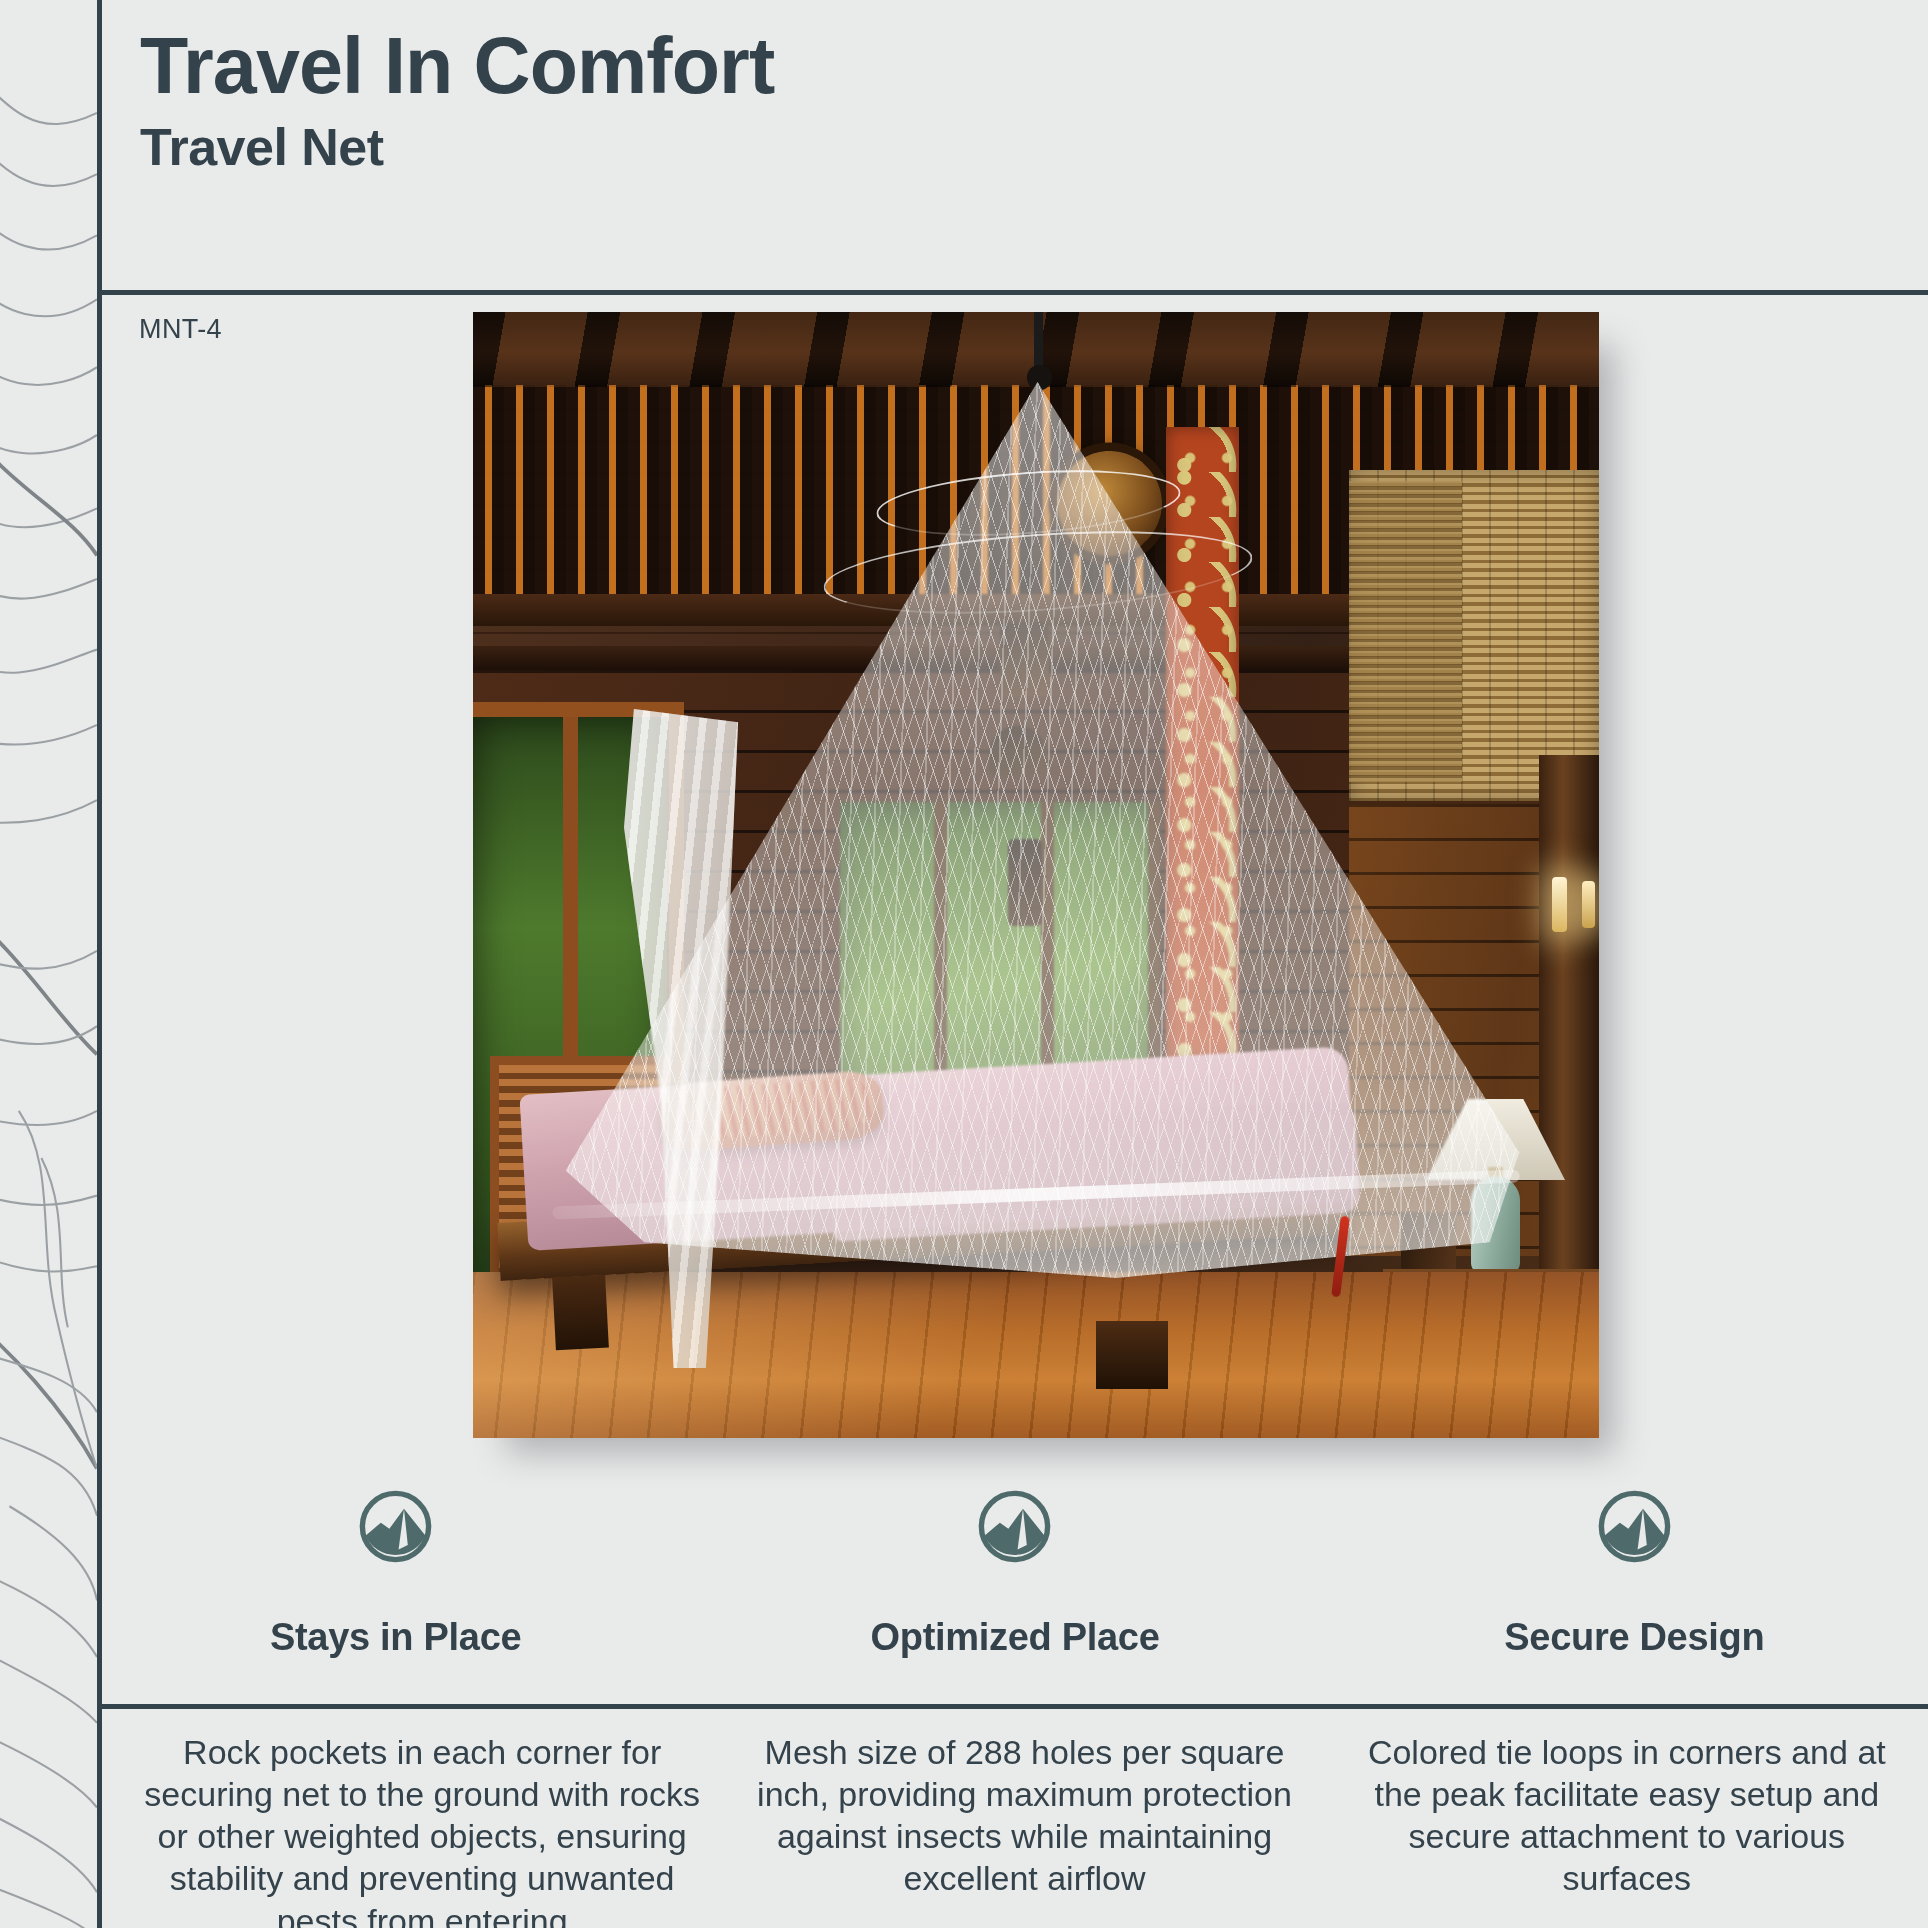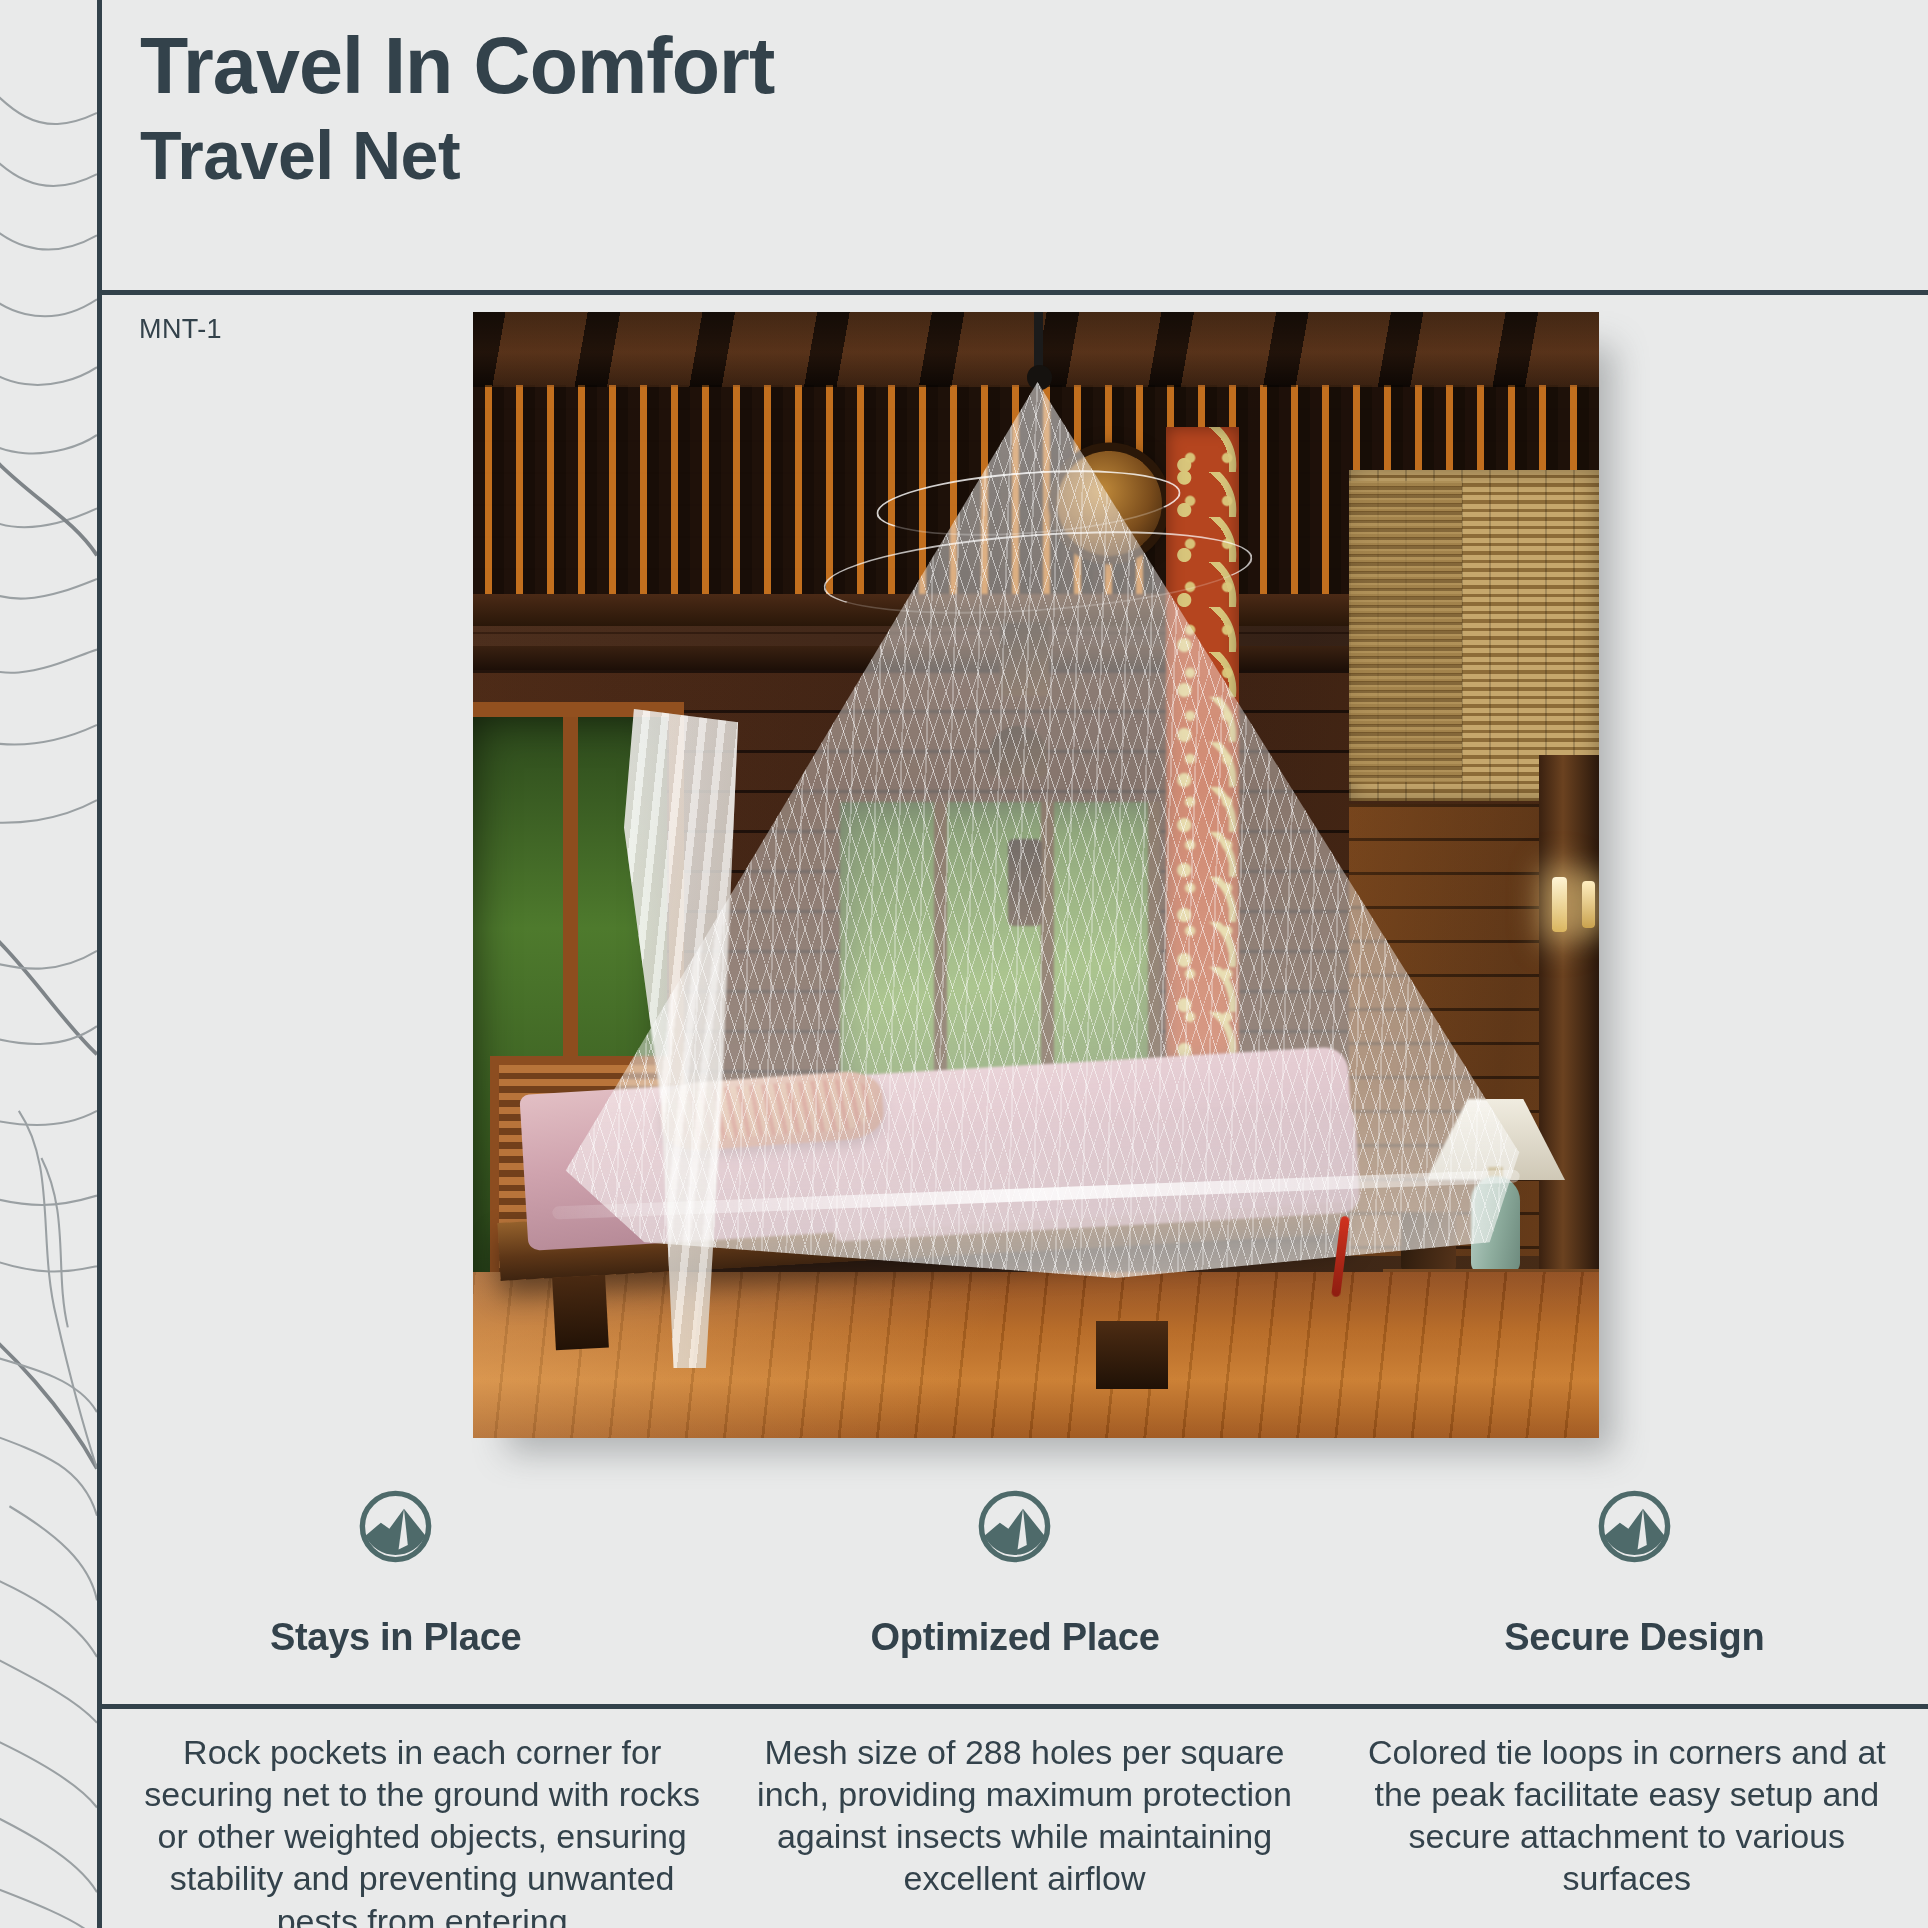--- a/index.html
+++ b/index.html
@@ -30,21 +30,21 @@
     background:#e9eaea;
   }
   .title{
     position:absolute;left:38px;top:26px;
     font-size:79px;font-weight:bold;letter-spacing:-0.9px;
     color:#33424b;line-height:1;
     white-space:nowrap;
   }
   .subtitle{
     position:absolute;left:38px;top:121px;
-    font-size:68px;font-weight:bold;letter-spacing:-0.5px;
+    font-size:52px;font-weight:bold;letter-spacing:-0.5px;
     color:#33424b;line-height:1;
     white-space:nowrap;
   }
   .rule-top{
     position:absolute;left:97px;top:290px;right:0;height:4.7px;
     background:#33424b;
   }
 
   
   .sku{
@@ -447,21 +447,21 @@
   </svg>
 </div>
 <div class="spine"></div>
 
 <div class="header">
   <div class="title">Travel In Comfort</div>
   <div class="subtitle">Travel Net</div>
 </div>
 <div class="rule-top"></div>
 
-<div class="sku">MNT-1</div>
+<div class="sku">MNT-4</div>
 
 <div class="photo-wrap">
   <div class="photo">
     <div class="wall"></div>
     <div class="railing"></div>
     <div class="railing-top-beam"></div>
     <div class="railing-beams"></div>
     <div class="railing-rail"></div>
     <div class="rail-low"></div>
     <div class="planks"></div>

